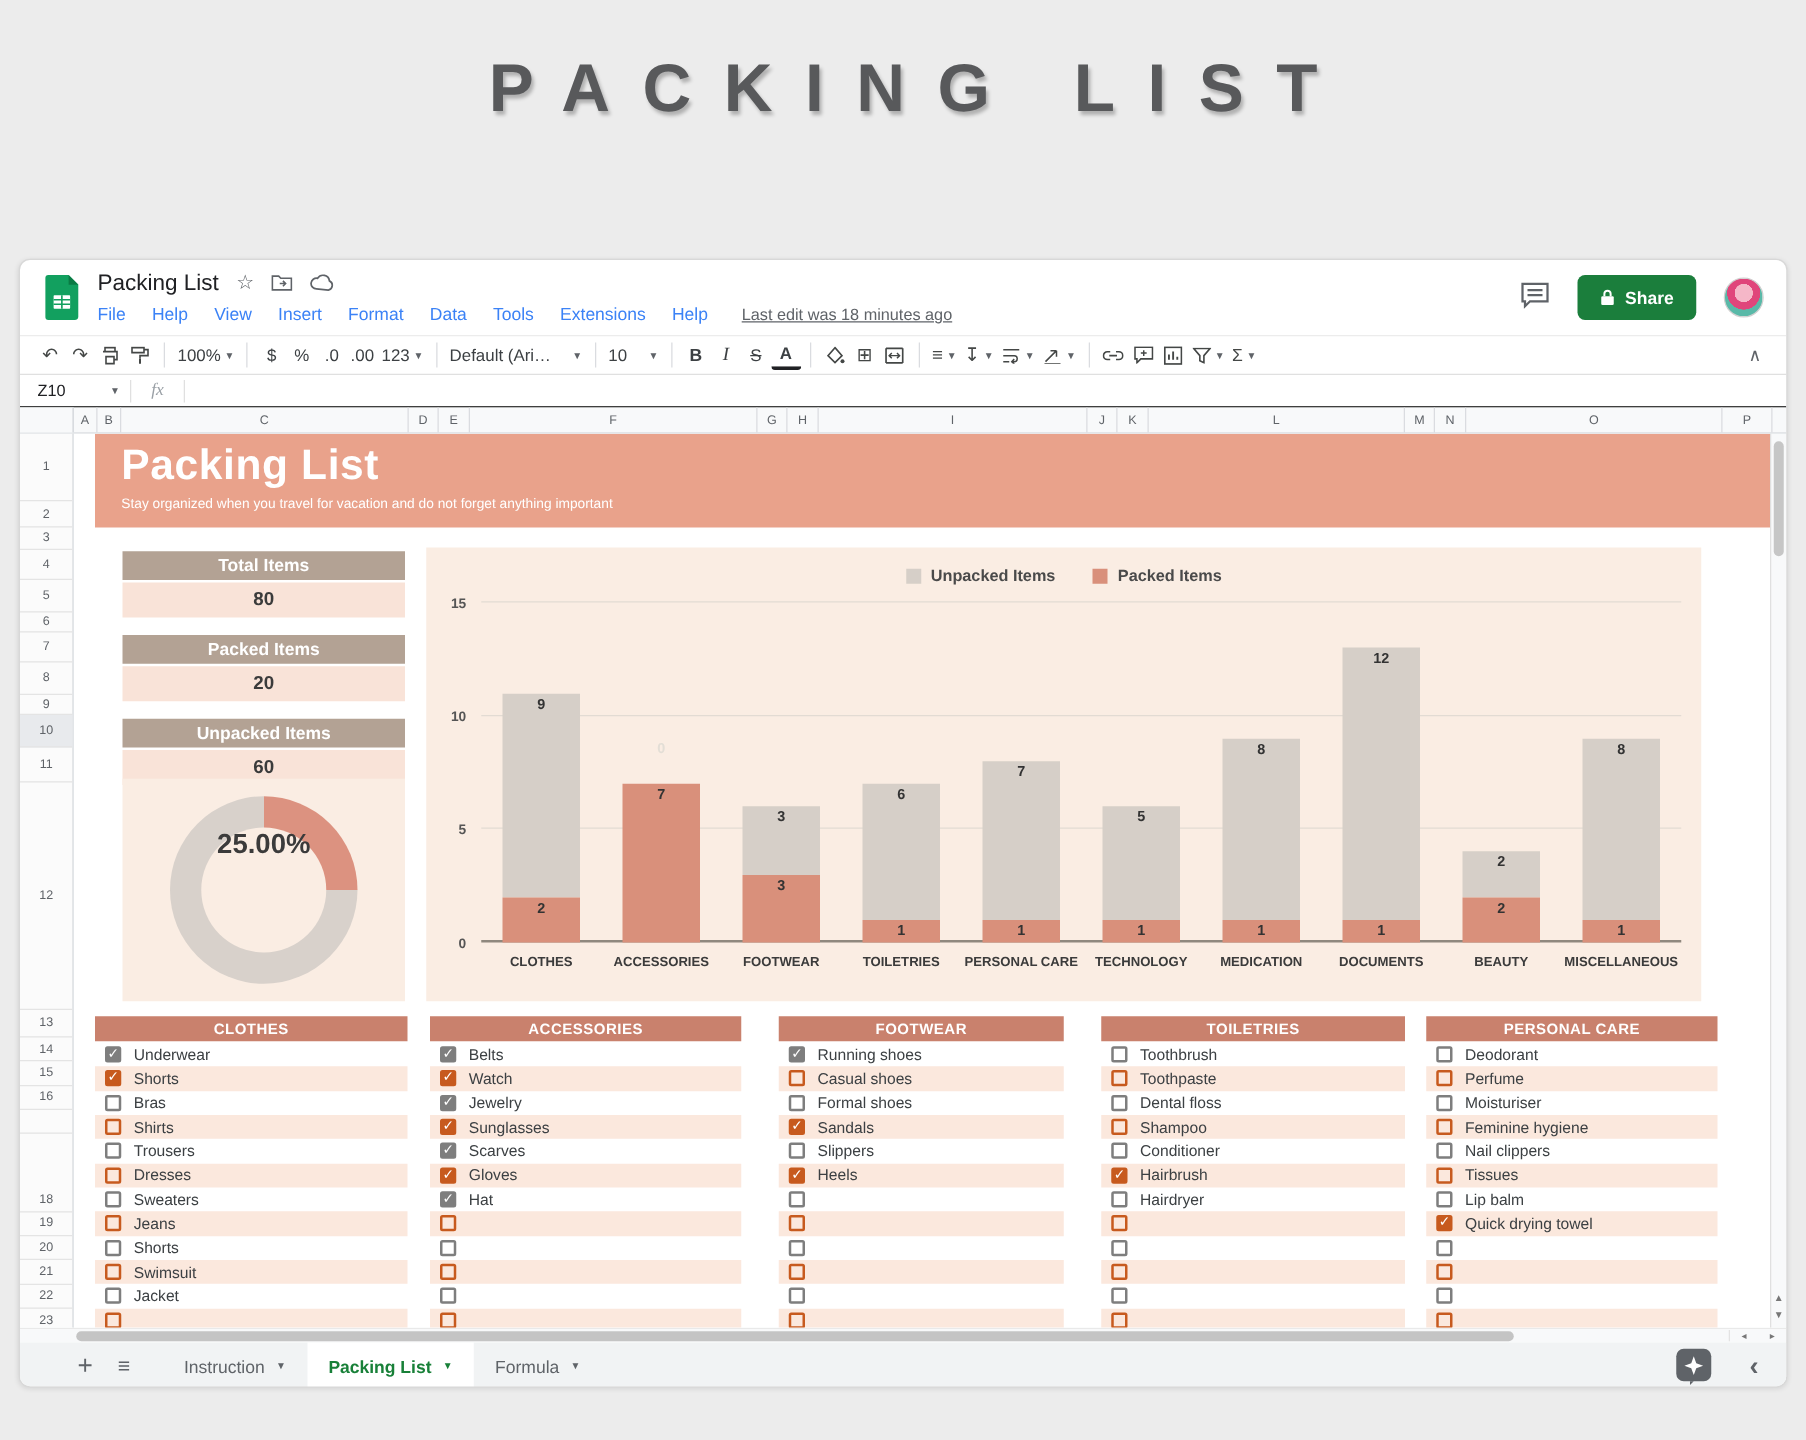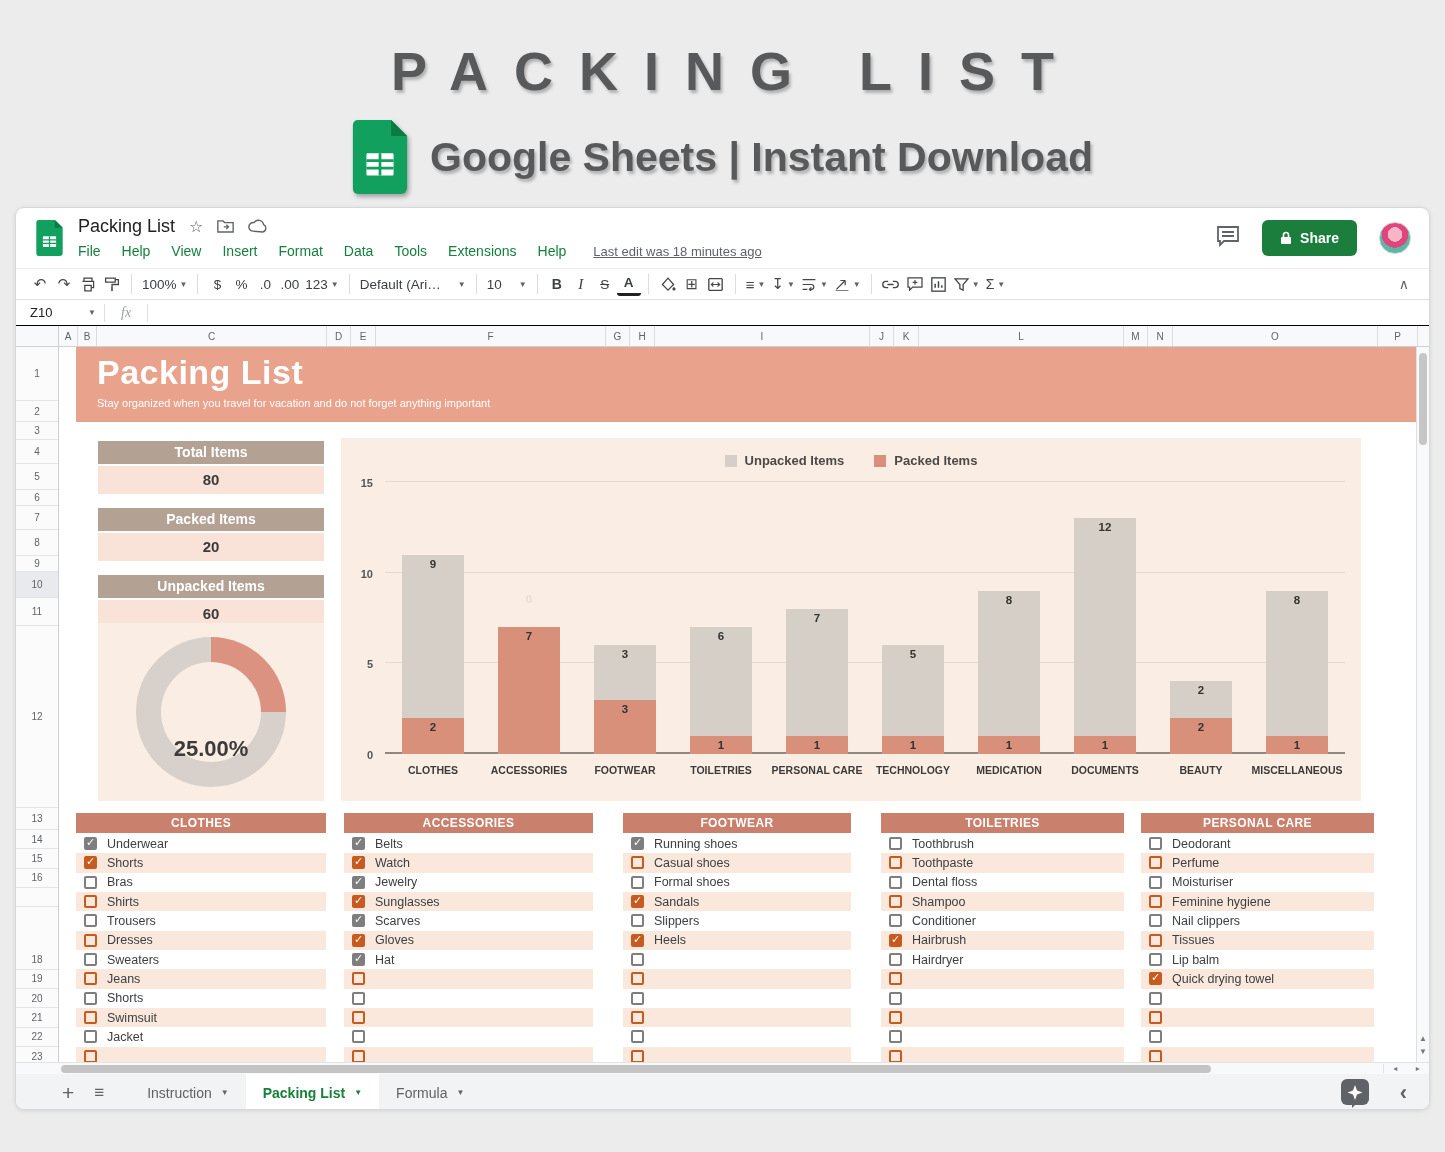--- a/index.html
+++ b/index.html
@@ -26,21 +26,21 @@
     border:1px solid #D8D8D8; box-shadow:0 1px 4px rgba(0,0,0,.10);
     display:flex; flex-direction:column;
   }
   
   .titlebar { height:60px; display:flex; align-items:center; padding:0 18px 0 20px; flex:none; }
   .title-col { margin-left:15px; }
   .title-row1 { display:flex; align-items:center; gap:14px; height:26px; }
   .doc-title { font-size:18px; color:#202124; }
   .tb-ic { color:#5F6368; font-size:16px; display:flex; align-items:center; }
   .title-row2 { display:flex; align-items:center; height:24px; }
-  .menu-item { font-size:14px; color:#15803d; margin-right:21px; cursor:default; }
+  .menu-item { font-size:14px; color:#3b82f6; margin-right:21px; cursor:default; }
   .last-edit { font-size:13px; color:#5F6368; text-decoration:underline; margin-left:6px; }
   .titlebar-right { margin-left:auto; display:flex; align-items:center; gap:22px; }
   .share-btn {
     background:#1B7E3C; color:#fff; font-size:14px; font-weight:bold;
     height:36px; padding:0 18px; border-radius:6px; display:flex; align-items:center; gap:8px; border:none;
   }
   .avatar { width:32px; height:32px; border-radius:50%;
     background:radial-gradient(circle at 50% 38%, #F5B7C8 0 30%, #E0457B 31% 55%, #59B9A8 56% 100%);
     border:1px solid #D0D0D0; }
   
@@ -85,21 +85,21 @@
   .banner-sub { font-size:11px; margin-top:5px; }
   
   .stats { position:absolute; left:39px; top:94px; width:226px; }
   .stat-box { margin-bottom:14px; }
   .stat-h { height:23px; line-height:23px; background:#B3A294; color:#fff; font-weight:bold; font-size:14px; text-align:center; }
   .stat-v { height:28px; line-height:28px; background:#F9E3D8; color:#3B3B3B; font-weight:bold; font-size:15px; text-align:center; margin-top:2px; }
   
   .donut-panel { position:absolute; left:39px; top:276px; width:226px; height:178px; background:#FAEDE3; }
   .ring { position:absolute; left:38px; top:14px; width:150px; height:150px; border-radius:50%; }
   .hole { position:absolute; left:25px; top:25px; width:100px; height:100px; border-radius:50%; background:#FAEDE3;
-    display:flex; align-items:flex-end; justify-content:center; }
+    display:flex; align-items:flex-start; justify-content:center; }
   .donut-label { font-size:22px; font-weight:bold; color:#3B3B3B; }
   
   .chart-panel { position:absolute; left:282px; top:91px; width:1020px; height:363px; background:#FAEDE3; }
   .legend { position:absolute; top:15px; left:0; right:0; display:flex; justify-content:center; gap:30px; }
   .leg-item { display:flex; align-items:center; gap:8px; font-size:13px; font-weight:bold; color:#4A4A4A; }
   .swatch { width:12px; height:12px; flex:none; }
   .ylabels { position:absolute; left:6px; top:44px; width:30px; height:272px; }
   .yl { position:absolute; right:4px; font-size:11px; font-weight:bold; color:#555; width:30px; text-align:right; }
   .plot { position:absolute; left:44px; right:16px; top:44px; height:272px; display:flex; align-items:flex-end; }
   .gl { position:absolute; left:0; right:0; height:1px; background:#E2DBD3; }
@@ -139,29 +139,20 @@
   .tab.active { background:#fff; color:#188038; font-weight:bold; }
   .tab.active .caret { color:#188038; }
   .tabbar-right { margin-left:auto; display:flex; align-items:center; gap:30px; padding-right:22px; }
   .chev { font-size:22px; color:#5F6368; font-weight:bold; }
 </style>
 </head>
 <body>
 
 <div class="promo">
   <div class="promo-title">PACKING LIST</div>
-  <div class="promo-sub">
-    <svg class="sheets-big" width="56" height="74" viewBox="0 0 44 60">
-      <path d="M4 0 h27 l13 13 v42 a5 5 0 0 1 -5 5 H4 a4 4 0 0 1 -4 -4 V4 a4 4 0 0 1 4 -4 z" fill="#12A05F"></path>
-      <path d="M31 0 l13 13 h-13 z" fill="#0A7B44"></path>
-      <rect x="11" y="27" width="22" height="18" fill="#fff" rx="1"></rect>
-      <path d="M11 33 h22 M11 39 h22 M22 27 v18" stroke="#12A05F" stroke-width="2.2" fill="none"></path>
-    </svg>
-    <span>Google Sheets | Instant Download</span>
-  </div>
 </div>
 
 <div class="window">
 
   <div class="titlebar">
     <svg width="27" height="36" viewBox="0 0 44 60">
       <path d="M4 0 h27 l13 13 v42 a5 5 0 0 1 -5 5 H4 a4 4 0 0 1 -4 -4 V4 a4 4 0 0 1 4 -4 z" fill="#12A05F"></path>
       <path d="M31 0 l13 13 h-13 z" fill="#0A7B44"></path>
       <rect x="11" y="27" width="22" height="18" fill="#fff" rx="1"></rect>
       <path d="M11 33 h22 M11 39 h22 M22 27 v18" stroke="#12A05F" stroke-width="2.2" fill="none"></path>

